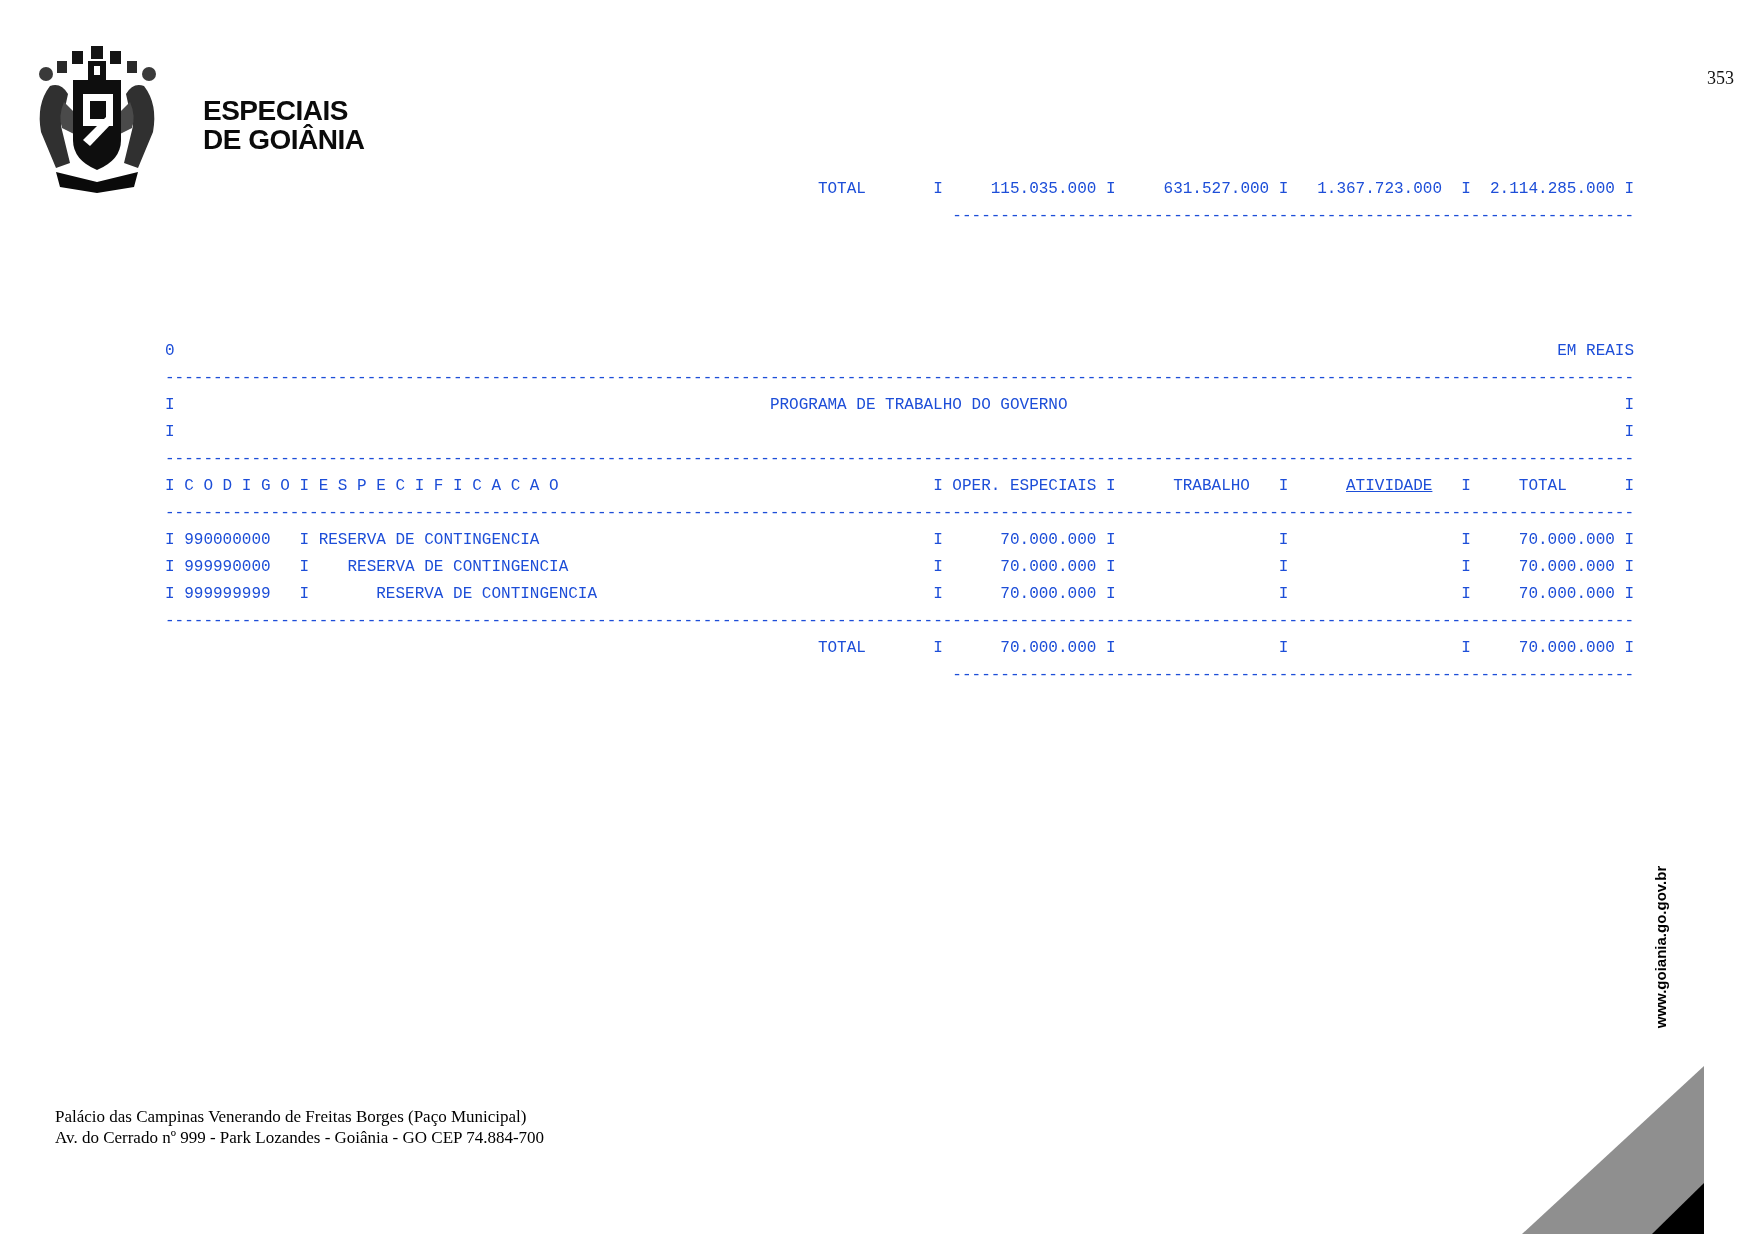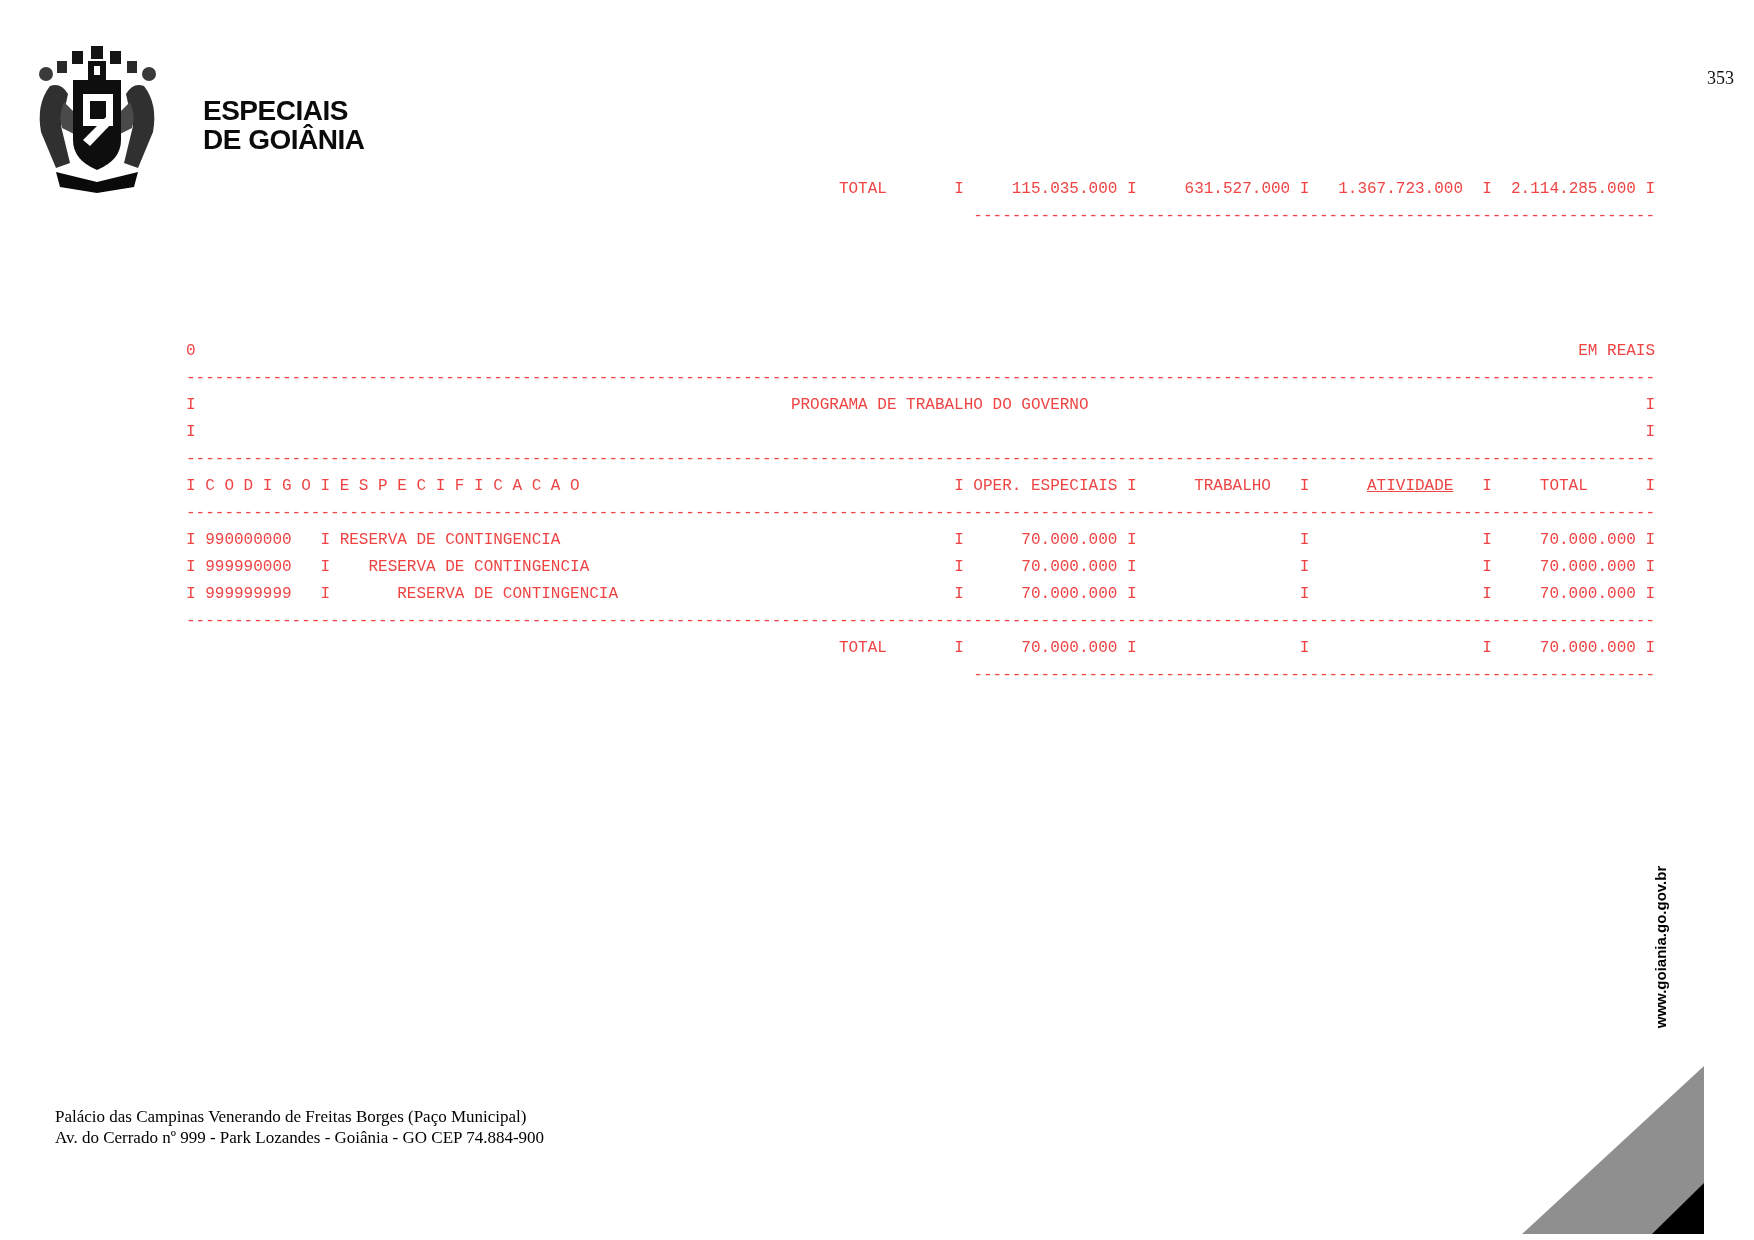--- a/index.html
+++ b/index.html
@@ -11,21 +11,21 @@
   .wordmark{position:absolute;left:203px;top:96px;
             font-family:"Liberation Sans","DejaVu Sans",sans-serif;
             font-weight:800;font-size:28px;line-height:29px;letter-spacing:-0.5px;color:#0b0b0b;}
 
   .page-number{position:absolute;left:1656px;top:68px;width:78px;text-align:right;
                font-size:18px;color:#121212;}
 
   
   .report{position:absolute;left:165px;top:176px;
           font-family:"Liberation Mono","DejaVu Sans Mono",monospace;
-          font-size:16px;line-height:27px;color:#ef4444;margin-left:21px;}
+          font-size:16px;line-height:27px;color:#1d4ed8;}
   .rl{position:relative;height:27px;width:153ch;}
   .seg{position:absolute;top:0;white-space:pre;}
 
   
   .footer{position:absolute;left:55px;top:1106px;font-size:17px;line-height:21px;color:#000;}
   .footer div{white-space:pre;}
 
   .vertical-site{position:absolute;left:1563px;top:936px;width:200px;height:22px;
                  transform:rotate(-90deg);
                  font-family:"Liberation Sans","DejaVu Sans",sans-serif;
@@ -184,21 +184,21 @@
         <span class="seg" style="left: 141ch;">70.000.000</span>
         <span class="seg" style="left: 152ch;">I</span>
       </div>
       <div class="rl">
         <span class="seg" style="left: 82ch;">-----------------------------------------------------------------------</span>
       </div>
     </div>
 
   <div class="footer">
     <div>Palácio das Campinas Venerando de Freitas Borges (Paço Municipal)</div>
-    <div>Av. do Cerrado nº 999 - Park Lozandes - Goiânia - GO CEP 74.884-900</div>
+    <div>Av. do Cerrado nº 999 - Park Lozandes - Goiânia - GO CEP 74.884-700</div>
   </div>
 
   <div class="vertical-site">www.goiania.go.gov.br</div>
 
   <div class="tri-gray"></div>
   <div class="tri-black"></div>
 
 </div>
 
 </body></html>

